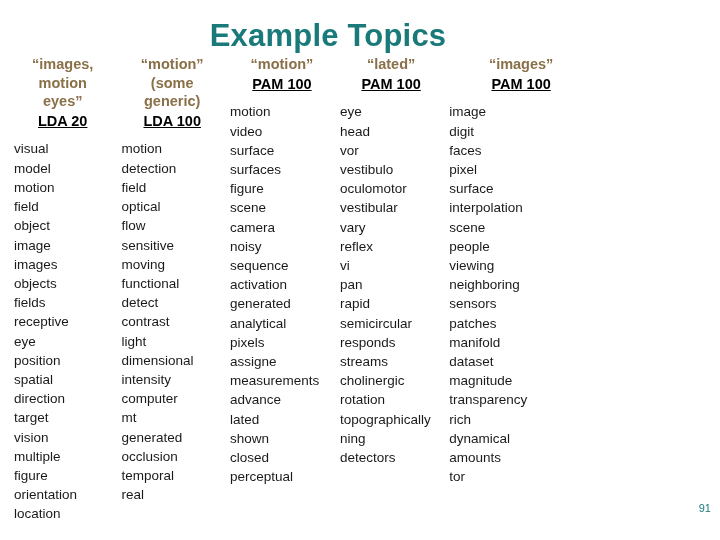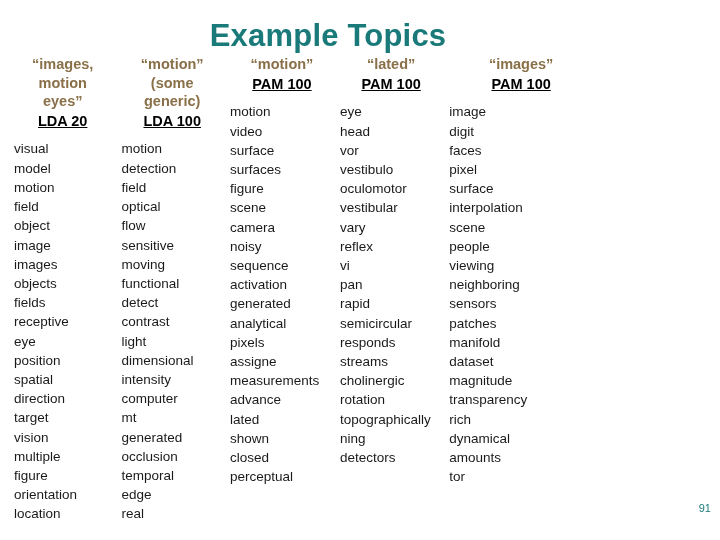--- a/index.html
+++ b/index.html
@@ -167,21 +167,20 @@
           <li>detect</li>
           <li>contrast</li>
           <li>light</li>
           <li>dimensional</li>
           <li>intensity</li>
           <li>computer</li>
           <li>mt</li>
           <li>generated</li>
           <li>occlusion</li>
           <li>temporal</li>
-          <li>edge</li>
           <li>real</li>
         </ul>
       </div>
       <div class="column col-2">
         <div class="col-head">“motion”</div>
         <div class="col-sub">PAM 100</div>
         <ul class="word-list">
           <li>motion</li>
           <li>video</li>
           <li>surface</li>

